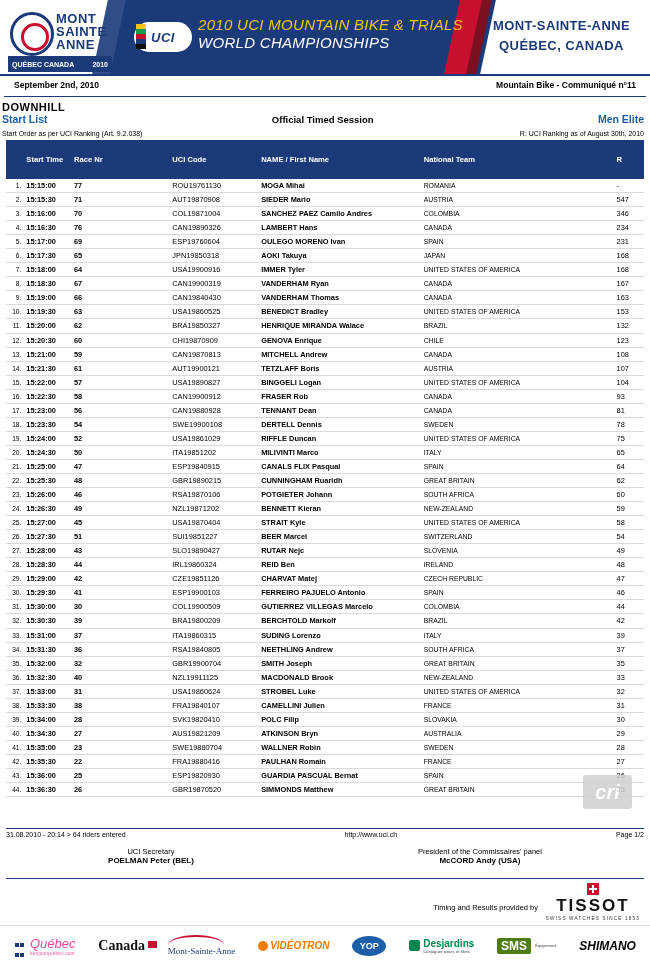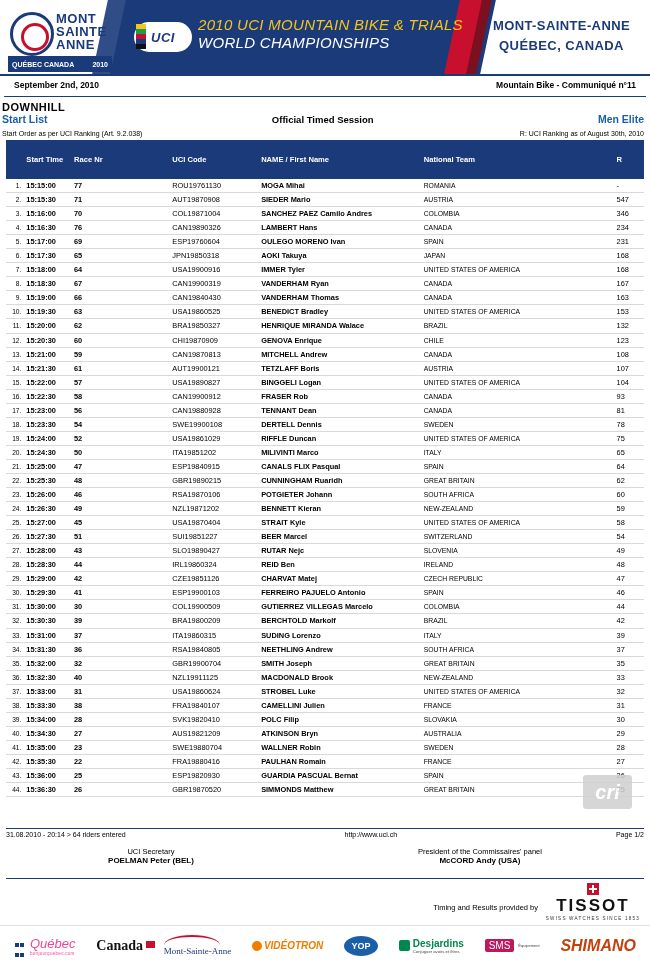--- a/index.html
+++ b/index.html
@@ -208,23 +208,23 @@
   .sp-msa { font-size:9px; color:#1b3a7a; font-family:"Liberation Serif", serif; text-align:center;}
   .sp-msa .arc { display:block; width:56px; height:10px; border-top:2px solid #c8102e; border-radius:50%/100% 100% 0 0; margin-bottom:1px;}
   .sp-video { color:#f07d00; font-weight:bold; font-size:10px; font-style:italic; display:flex; align-items:center; gap:2px;}
   .sp-video .dot { width:10px;height:10px;border-radius:50%;background:#f07d00; }
   .sp-yop { }
   .sp-yop .oval { width:34px;height:20px;border-radius:50%;background:#1b5fa8;color:#fff;font-weight:bold;font-size:9px;display:flex;align-items:center;justify-content:center;}
   .sp-desj { color:#00874e; font-weight:bold; font-size:10px; display:flex;align-items:center;gap:3px;}
   .sp-desj .sq { width:11px;height:11px;background:#00874e;border-radius:2px;}
   .sp-desj small{display:block;font-size:4.2px;color:#444;font-weight:normal;}
   .sp-sms { text-align:center; }
-  .sp-sms .box{background:#be185d;color:#fff;font-weight:normal;font-size:10px;padding:1px 4px;border-radius:2px;}
+  .sp-sms .box{background:#4d7c0f;color:#fff;font-weight:bold;font-size:12px;padding:1px 4px;border-radius:2px;}
   .sp-sms small{display:block;font-size:4px;color:#444;}
-  .sp-shimano { color:#c2410c; font-weight:bold; font-size:16px; font-style:italic;}
+  .sp-shimano { color:#000000; font-weight:bold; font-size:12px; font-style:italic;}
 </style>
 </head>
 <body>
 
 <div class="page">
 
   <div class="banner">
     <div class="banner-blue2"></div>
     <div class="banner-blue"></div>
     <div class="banner-red"></div>

